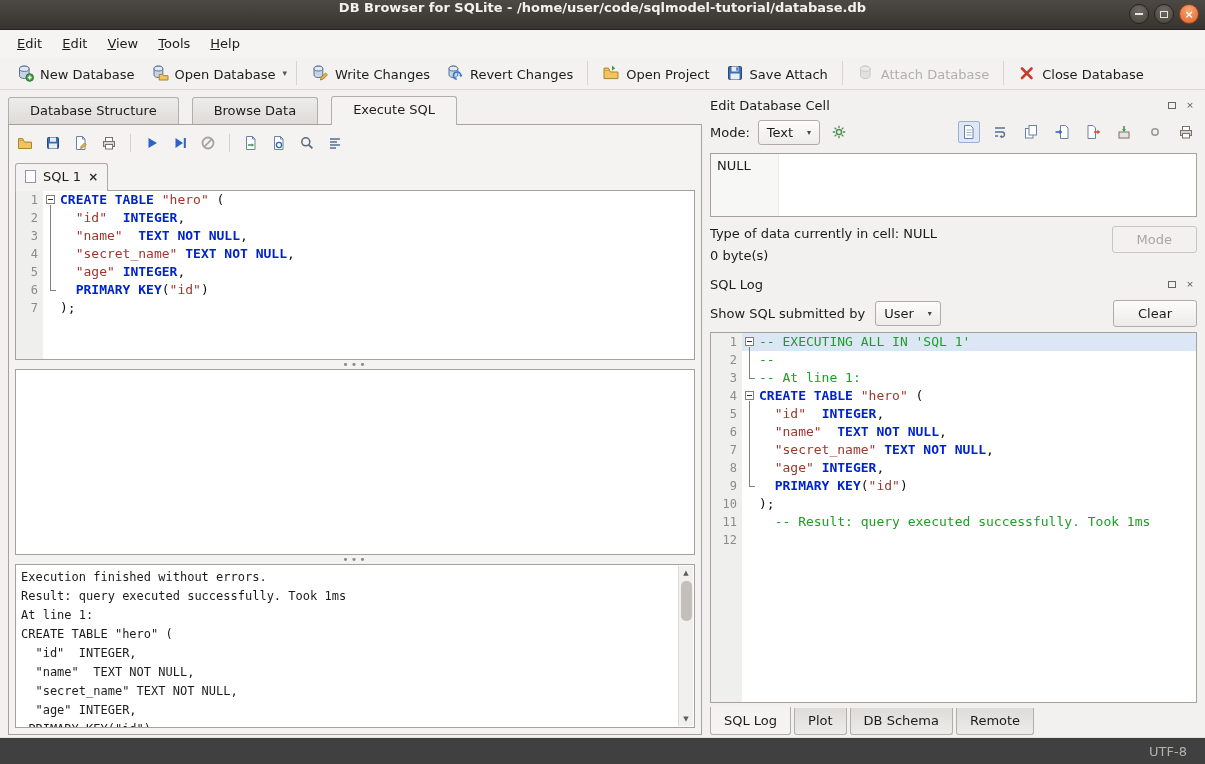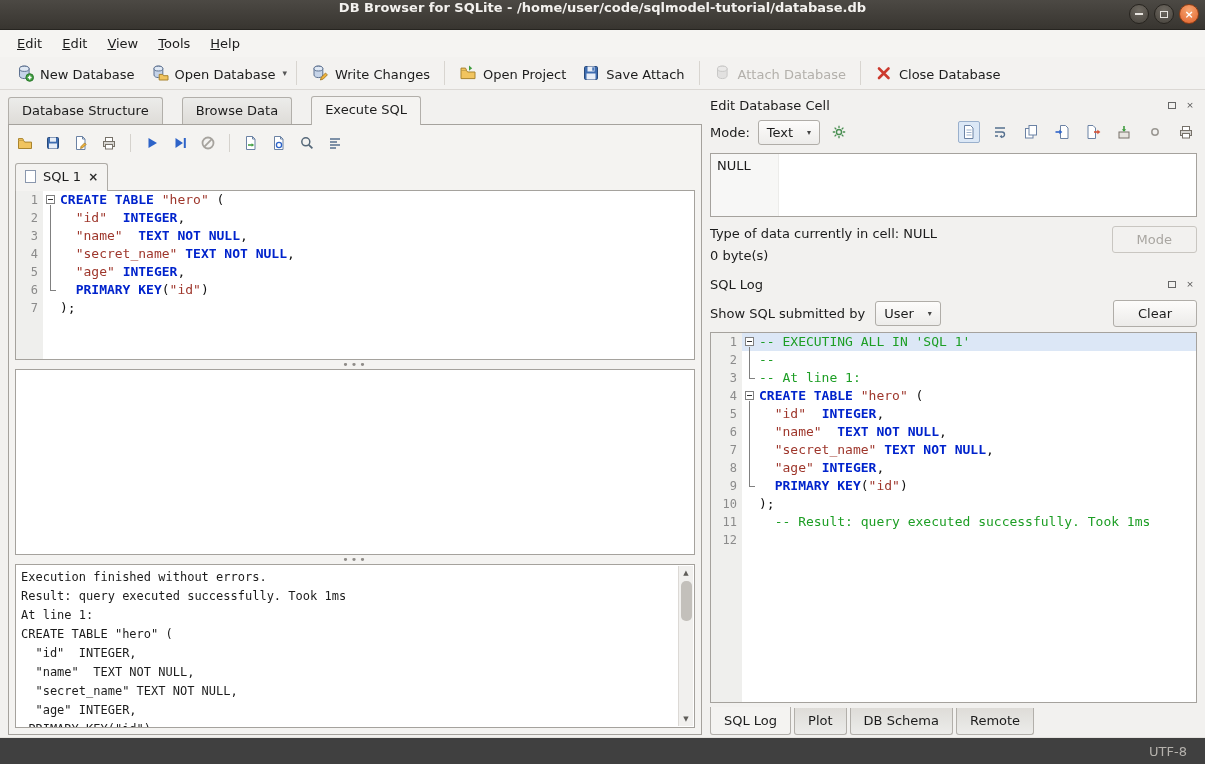--- a/index.html
+++ b/index.html
@@ -24,21 +24,21 @@
 .tbtn{display:flex;align-items:flex-end;gap:6px;padding:5px 8px;border-radius:3px;white-space:nowrap}
 .tbtn.disabled{color:#b3b0ab}
 .tbtn.disabled svg{opacity:.4}
 .dd{font-size:9px;color:#555;padding:5px 3px;margin-left:-4px}
 .tsep{width:1px;height:24px;background:#d8d5d0;margin:0 6px}
 
 
 .content{display:flex;height:647px}
 .left{width:704px;display:flex;flex-direction:column;padding:6px 2px 2px 8px;min-height:0}
 .main-tabs{display:flex;align-items:flex-end;height:28px;position:relative;z-index:3}
-.mtab{padding:5px 13px 6px;background:linear-gradient(#ececea,#dedcd8);border:1px solid #b2afaa;border-bottom:none;border-radius:3px 3px 0 0;margin-right:19px}
+.mtab{padding:5px 21px 6px;background:linear-gradient(#ececea,#dedcd8);border:1px solid #b2afaa;border-bottom:none;border-radius:3px 3px 0 0;margin-right:13px}
 .mtab.active{background:#f4f3f1;padding-bottom:8px;margin-bottom:-1px;border-bottom:none}
 .left-frame{flex:1;border:1px solid #a5a29d;background:#f4f3f1;padding:6px;display:flex;flex-direction:column;min-height:0;position:relative;z-index:1}
 
 .sql-toolbar{display:flex;align-items:center;gap:8px;height:24px}
 .sicon{width:20px;height:20px;display:flex;align-items:center;justify-content:center;border-radius:2px}
 .ssep{width:1px;height:18px;background:#d5d2cd;margin:0 3px}
 
 .sqltab-row{display:flex;align-items:flex-end;height:32px;margin-top:3px;position:relative;z-index:2}
 .sqltab{display:flex;align-items:center;gap:7px;padding:5px 9px 7px;background:#f4f3f1;border:1px solid #aeaba6;border-bottom:none;border-radius:3px 3px 0 0;margin-bottom:-1px}
 .sqltab .doc{width:11px;height:13px;border:1px solid #8a97ad;background:#fff}
@@ -153,20 +153,29 @@
     <div class="dd"><span>▾</span></div>
     <div class="tsep"></div>
     <div class="tbtn">
       <svg width="18" height="18" viewBox="0 0 18 18">
           <path d="M3 4.6C3 3.1 5 2 7.4 2s4.4 1.1 4.4 2.6v6.4c0 1.5-2 2.6-4.4 2.6S3 12.5 3 11z" fill="#c6d4e8" stroke="#5d7190"></path>
           <ellipse cx="7.4" cy="4.6" rx="4.4" ry="2.4" fill="#e0e9f4" stroke="#5d7190"></ellipse>
           <path d="M9.4 16l.9-2.8 4.2-4.2 1.9 1.9-4.2 4.2z" fill="#f0b23c" stroke="#97701c" stroke-width=".8"></path>
         </svg>
       <span>Write Changes</span>
     </div>
+    <div class="tbtn">
+      <svg width="18" height="18" viewBox="0 0 18 18">
+          <path d="M3 4.6C3 3.1 5 2 7.4 2s4.4 1.1 4.4 2.6v6.4c0 1.5-2 2.6-4.4 2.6S3 12.5 3 11z" fill="#c6d4e8" stroke="#5d7190"></path>
+          <ellipse cx="7.4" cy="4.6" rx="4.4" ry="2.4" fill="#e0e9f4" stroke="#5d7190"></ellipse>
+          <path d="M10.8 15.2a3.6 3.6 0 1 1 3.9-3.6" fill="none" stroke="#2e7cd0" stroke-width="1.6"></path>
+          <path d="M16.4 10.6l-1.3 2.7-2-1.9z" fill="#2e7cd0"></path>
+        </svg>
+      <span>Revert Changes</span>
+    </div>
     <div class="tsep"></div>
     <div class="tbtn">
       <svg width="18" height="18" viewBox="0 0 18 18">
           <path d="M2 6.2h5.3l1.3 1.8H16v6.6H2z" fill="#f1c45f" stroke="#a9842e"></path>
           <path d="M2 6.2V4.1h4.5l1 2.1" fill="#f1c45f" stroke="#a9842e"></path>
           <path d="M10 1.6l3.2 2.6L10 6.8z" fill="#3f9d3f"></path>
         </svg>
       <span>Open Project</span>
     </div>
     <div class="tbtn">

